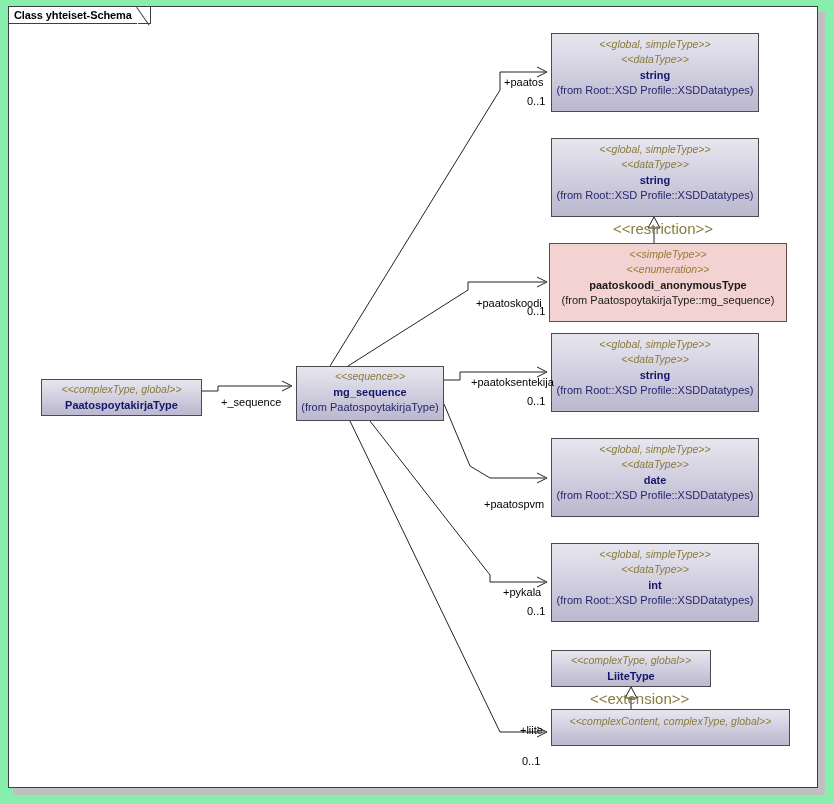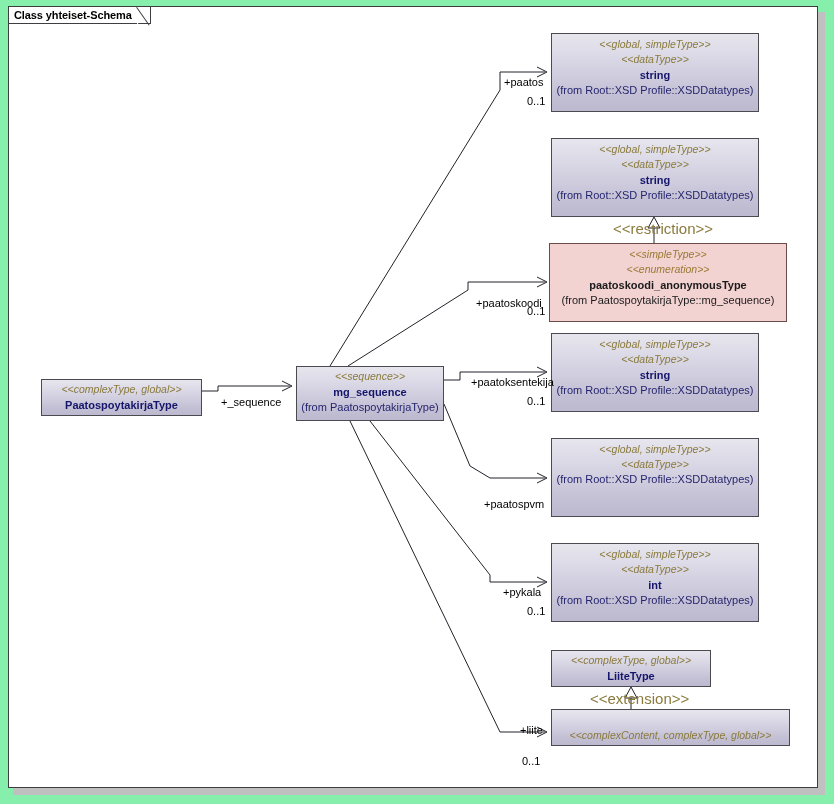--- a/index.html
+++ b/index.html
@@ -230,36 +230,37 @@
   <div class="node" style="left:551px; top:333px; width:208px; height:79px;">
     <div class="stereo">&lt;&lt;global, simpleType&gt;&gt;</div>
     <div class="stereo">&lt;&lt;dataType&gt;&gt;</div>
     <div class="name">string</div>
     <div class="fromline">(from Root::XSD Profile::XSDDatatypes)</div>
   </div>
 
   <div class="node" style="left:551px; top:438px; width:208px; height:79px;">
     <div class="stereo">&lt;&lt;global, simpleType&gt;&gt;</div>
     <div class="stereo">&lt;&lt;dataType&gt;&gt;</div>
+    <div class="name">date</div>
     <div class="fromline">(from Root::XSD Profile::XSDDatatypes)</div>
   </div>
 
   <div class="node" style="left:551px; top:543px; width:208px; height:79px;">
     <div class="stereo">&lt;&lt;global, simpleType&gt;&gt;</div>
     <div class="stereo">&lt;&lt;dataType&gt;&gt;</div>
     <div class="name">int</div>
     <div class="fromline">(from Root::XSD Profile::XSDDatatypes)</div>
   </div>
 
   <div class="node" style="left:551px; top:650px; width:160px; height:37px; padding-top:2px;">
     <div class="stereo">&lt;&lt;complexType, global&gt;&gt;</div>
     <div class="name">LiiteType</div>
   </div>
 
-  <div class="node" style="left:551px; top:709px; width:239px; height:37px; padding-top:18px;">
+  <div class="node" style="left:551px; top:709px; width:239px; height:37px; padding-top:4px;">
     <div class="stereo">&lt;&lt;complexContent, complexType, global&gt;&gt;</div>
   </div>
 
   <div class="node" style="left:296px; top:366px; width:148px; height:55px; padding-top:2px;">
     <div class="stereo">&lt;&lt;sequence&gt;&gt;</div>
     <div class="name">mg_sequence</div>
     <div class="fromline">(from PaatospoytakirjaType)</div>
   </div>
 
   <div class="node" style="left:41px; top:379px; width:161px; height:37px; padding-top:2px;">

